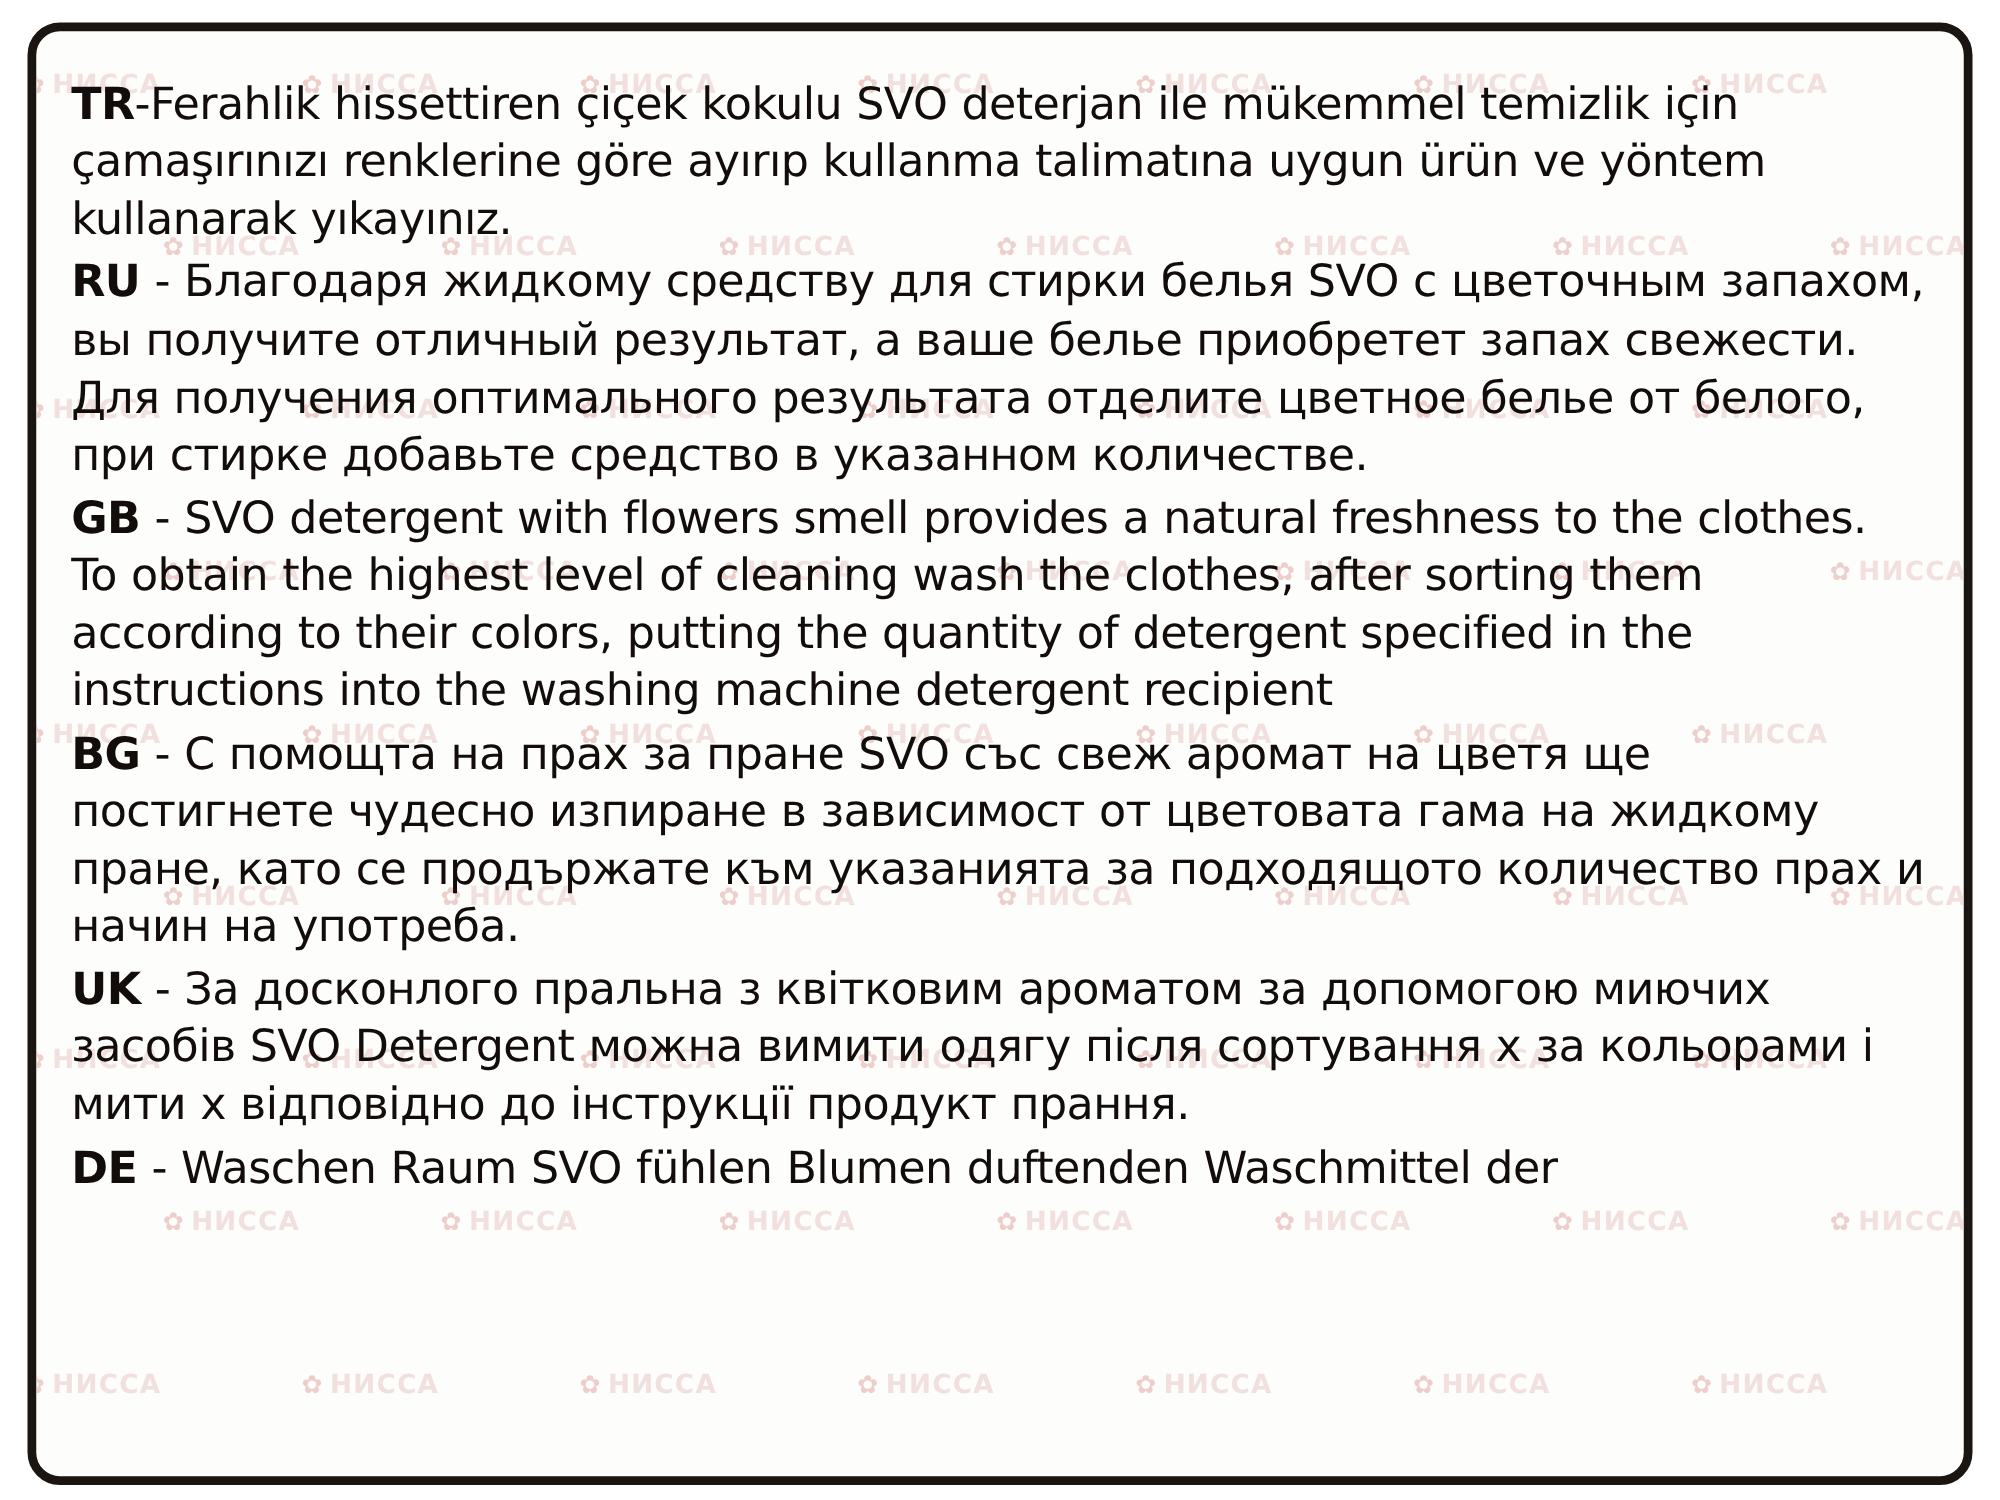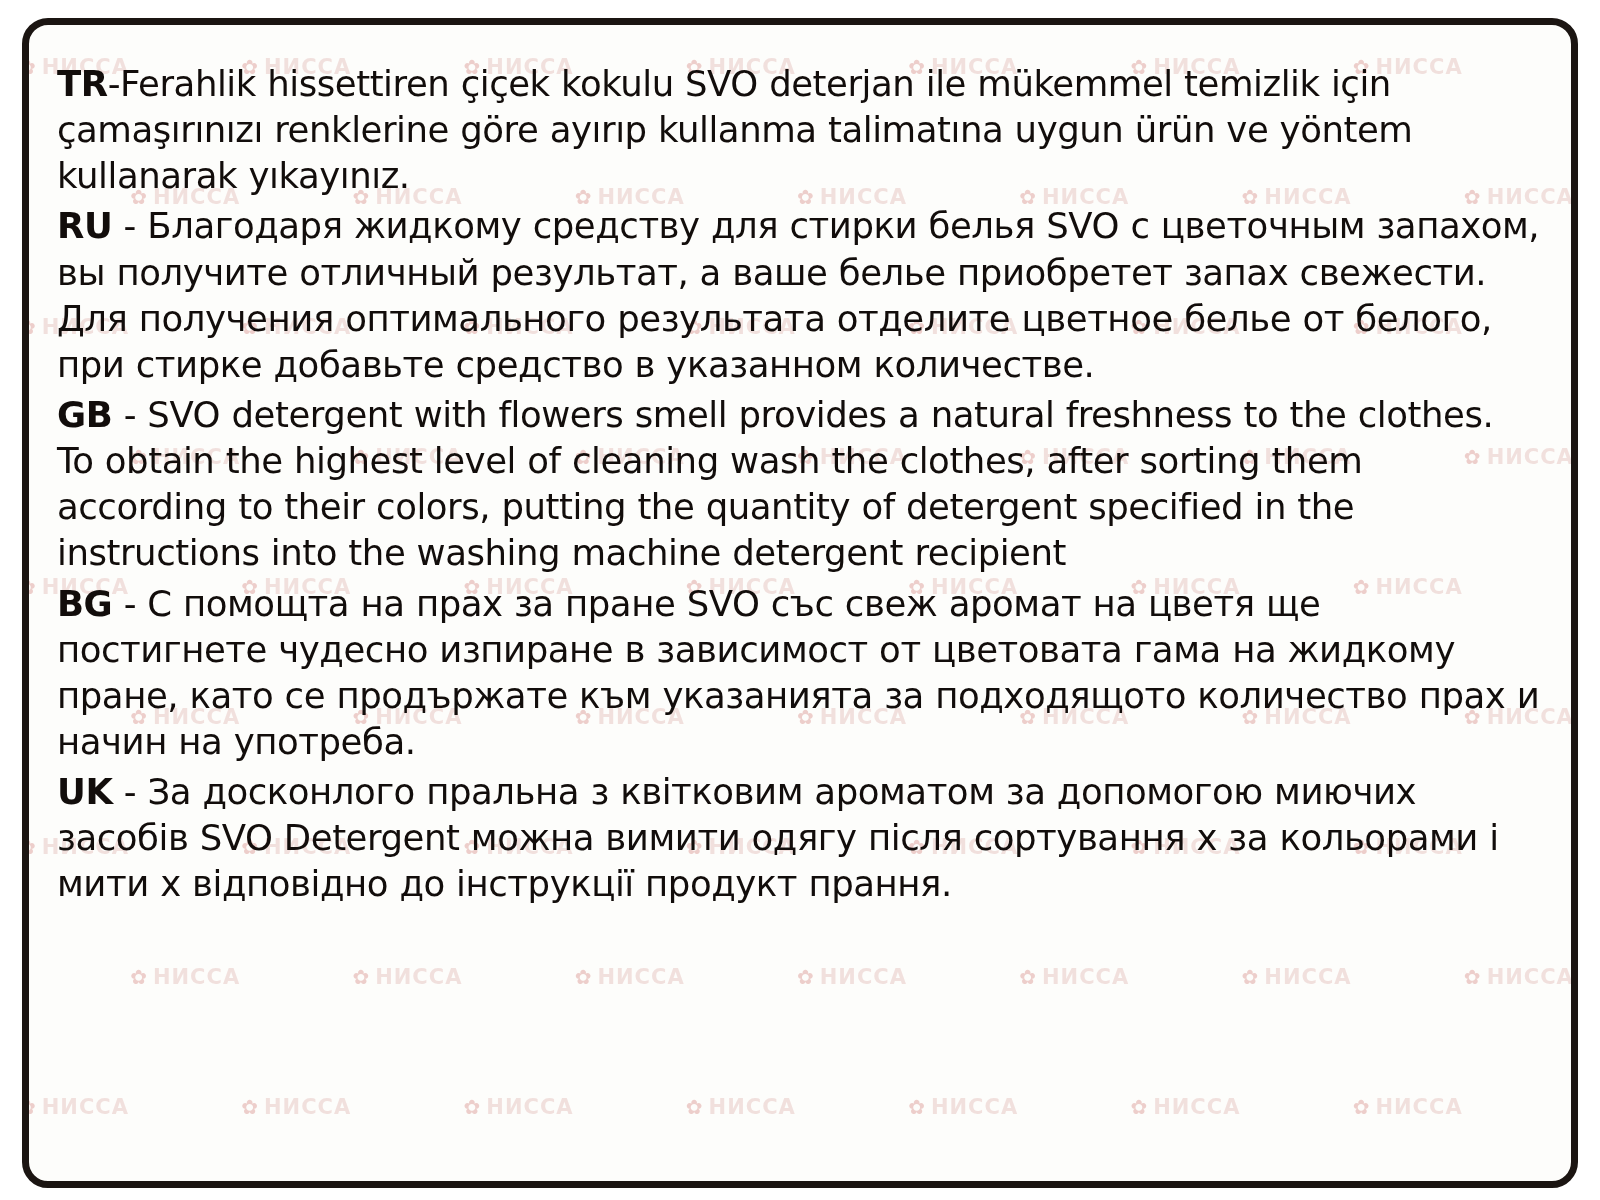--- a/index.html
+++ b/index.html
@@ -163,15 +163,18 @@
     </p>
 
     <p class="para">
       <span class="lang">BG</span><span> - </span><span>С помощта на прах за пране SVO със свеж аромат на цветя ще постигнете чудесно изпиране в зависимост от цветовата гама на жидкому пране, като се продържате към указанията за подходящото количество прах и начин на употреба.</span>
     </p>
 
     <p class="para">
       <span class="lang">UK</span><span> - </span><span>За досконлого пральна з квітковим ароматом за допомогою миючих засобів SVO Detergent можна вимити одягу після сортування х за кольорами і мити х відповідно до інструкції продукт прання.</span>
     </p>
 
+    <p class="para">
+      <span class="lang">DE</span><span> - </span><span>Waschen Raum SVO fühlen Blumen duftenden Waschmittel  der</span>
+    </p>
 
   </div>
 </div>
 
 </body></html>

